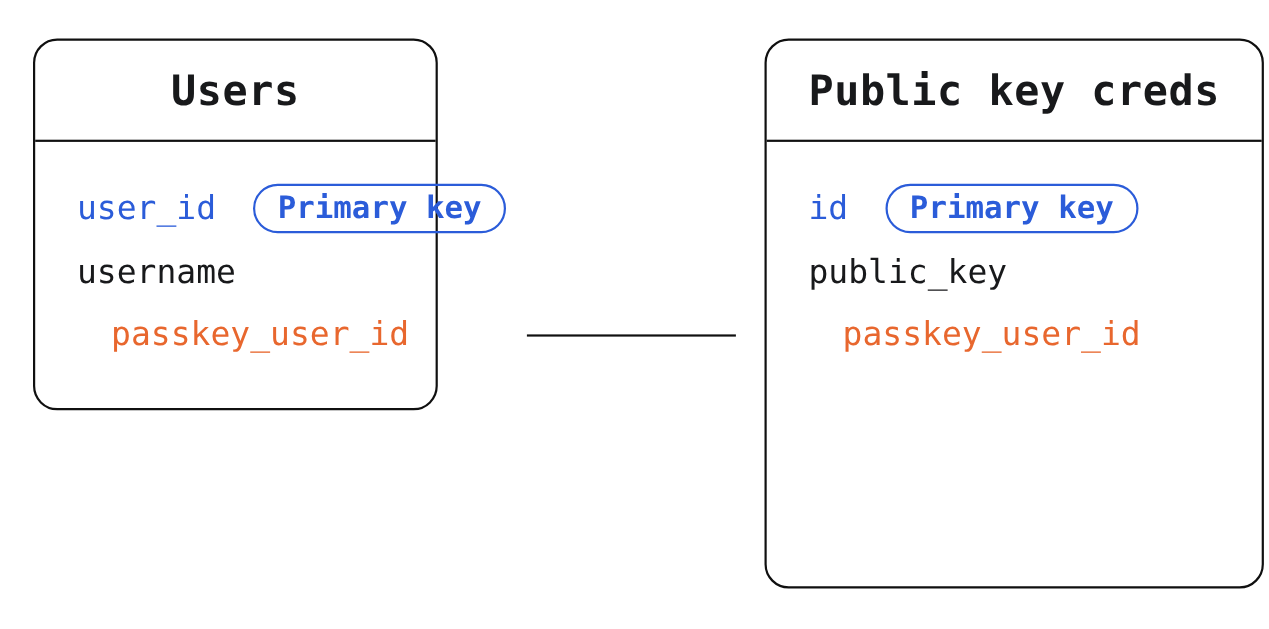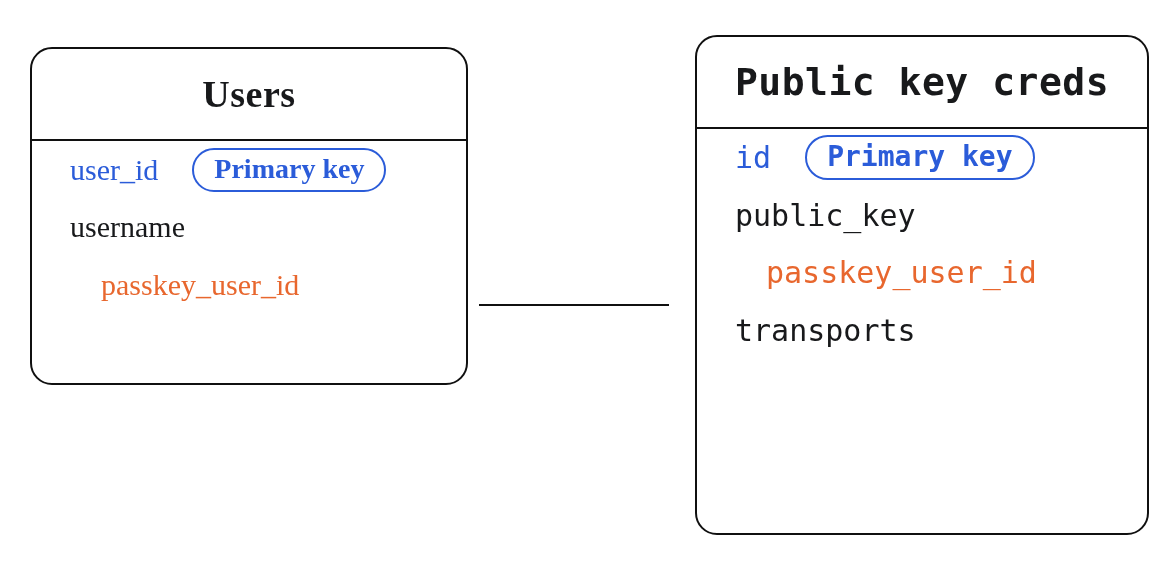--- a/index.html
+++ b/index.html
@@ -21,34 +21,34 @@
     height: 572px;
     background: var(--bg);
     overflow: hidden;
   }
   .table-node {
     position: absolute;
     background: var(--bg);
     border: 2px solid var(--line);
     border-radius: 22px;
   }
-  .table-node.users  { left: 30px;  top: 47px; width: 438px; height: 338px; font-family: Liberation Serif, serif; }
+  .table-node.users  { left: 30px;  top: 35px; width: 368px; height: 338px; }
   .table-node.creds  { left: 695px; top: 35px; width: 454px; height: 500px; }
   .table-header {
     height: 92px;
     border-bottom: 2px solid var(--line);
     display: flex;
     align-items: center;
     justify-content: center;
     font-size: 38px;
     font-weight: bold;
     color: var(--ink);
     letter-spacing: 0.5px;
   }
-  .table-body { }
+  .table-body { padding-top: 32px; }
   .field-row {
     height: 57.5px;
     display: flex;
     align-items: center;
     padding-left: 38px;
     font-size: 30px;
   }
   .c-blue   { color: var(--blue); }
   .c-black  { color: var(--ink); }
   .c-orange { color: var(--orange); margin-left: 31px; }
@@ -102,19 +102,16 @@
       <div class="field-row">
         <span class="c-blue">id</span>
         <span class="pk-badge">Primary key</span>
       </div>
       <div class="field-row">
         <span class="c-black">public_key</span>
       </div>
       <div class="field-row">
         <span class="c-orange">passkey_user_id</span>
       </div>
-      <div class="field-row">
-        <span class="c-black">transports</span>
-      </div>
     </div>
   </div>
 
 </div>
 
 </body></html>

